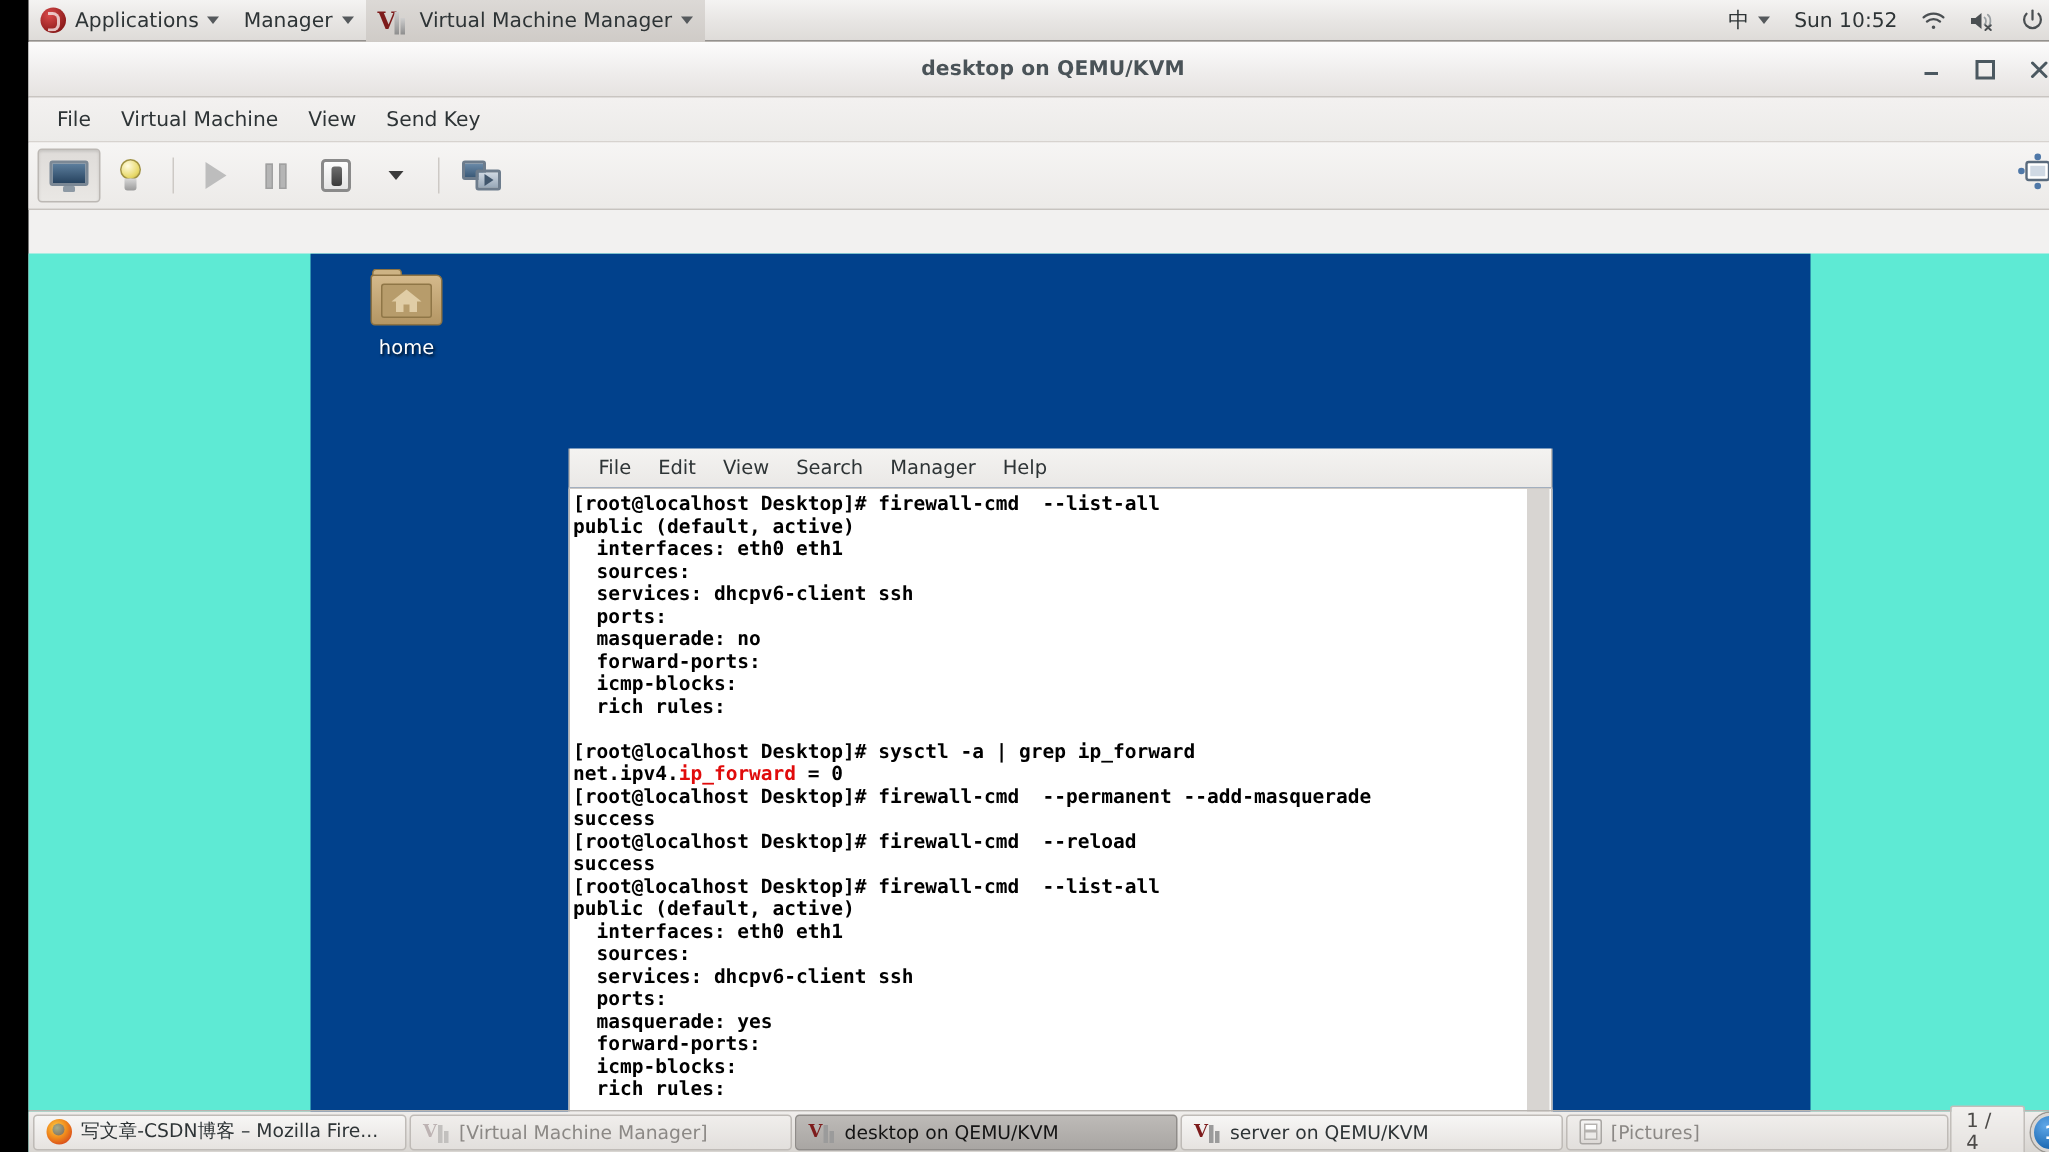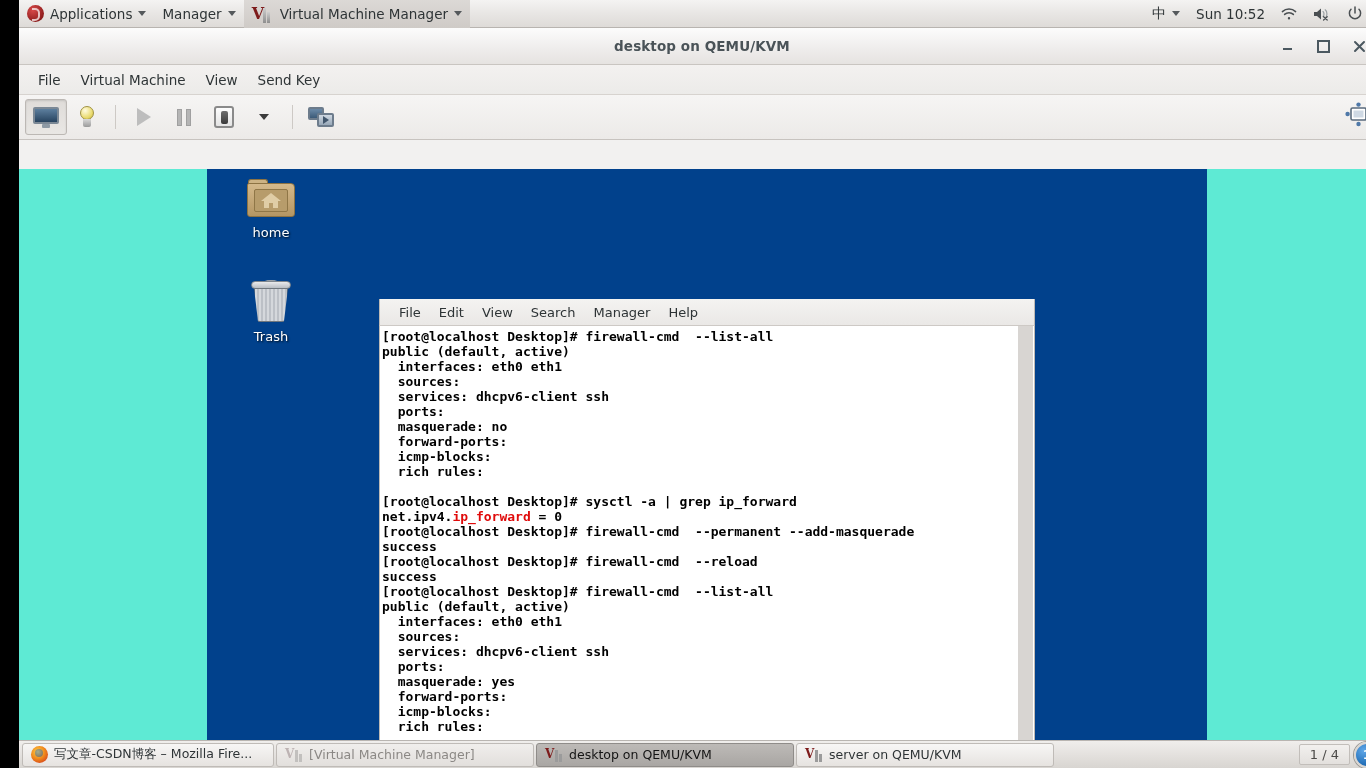--- a/index.html
+++ b/index.html
@@ -308,28 +308,20 @@
                 <span class="house">
                   <span class="roof"></span>
                   <span class="body"></span>
                   <span class="door"></span>
                 </span>
               </div>
           </div>
           <div class="lbl">home</div>
         </div>
 
-        <div class="dicon" style="left:22px;top:110px;">
-          <div class="trash">
-            <div class="crumple"></div>
-            <div class="lid"></div>
-            <div class="can"></div>
-          </div>
-          <div class="lbl">Trash</div>
-        </div>
 
       </div>
 
       <div class="term">
 
         <div class="term-menubar">
           <div class="mi">File</div>
           <div class="mi">Edit</div>
           <div class="mi">View</div>
           <div class="mi">Search</div>
@@ -406,20 +398,24 @@
     </div>
     <div class="tb-task t4">
       <span class="vmm-mini">
           <b>V</b>
           <i></i>
           <i></i>
           <i></i>
         </span>
       <span>server on QEMU/KVM</span>
     </div>
+    <div class="tb-task t5 inactive">
+      <span class="pic-ico"></span>
+      <span>[Pictures]</span>
+    </div>
 
     <div class="tb-right-area">
       <div class="pager">1 / 4</div>
       <div class="workspace-badge">1</div>
     </div>
   </div>
 
 </div>
 
 </body></html>

